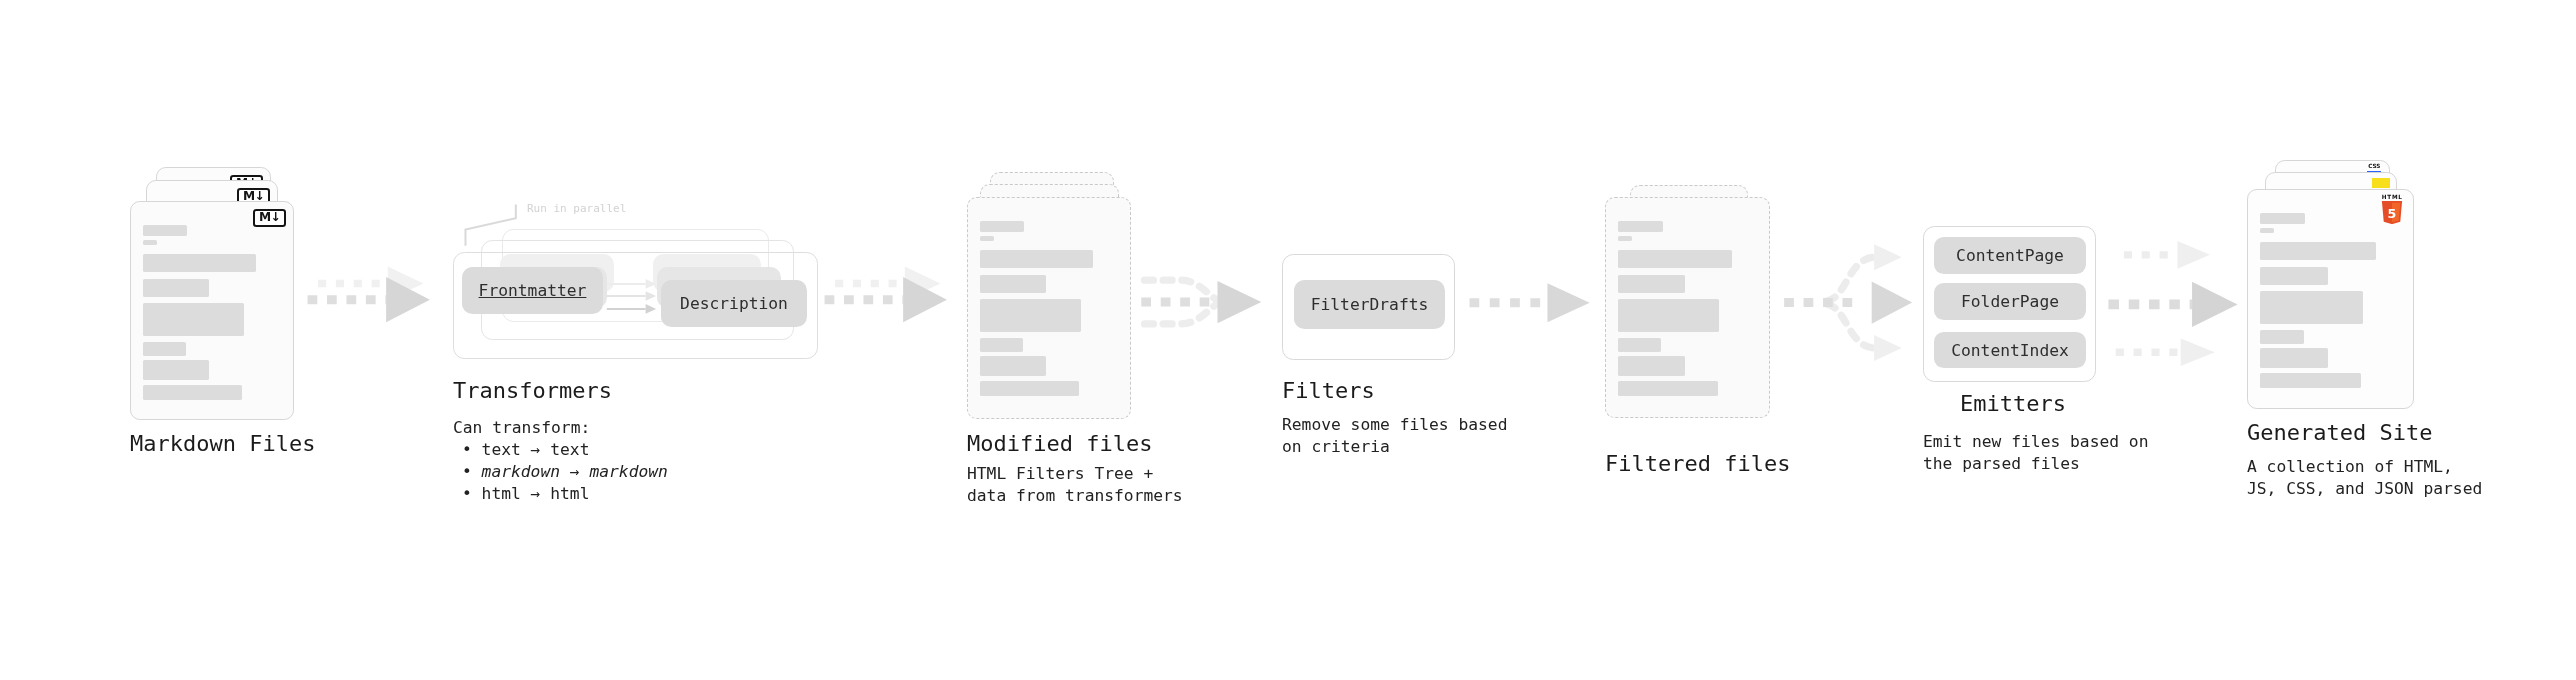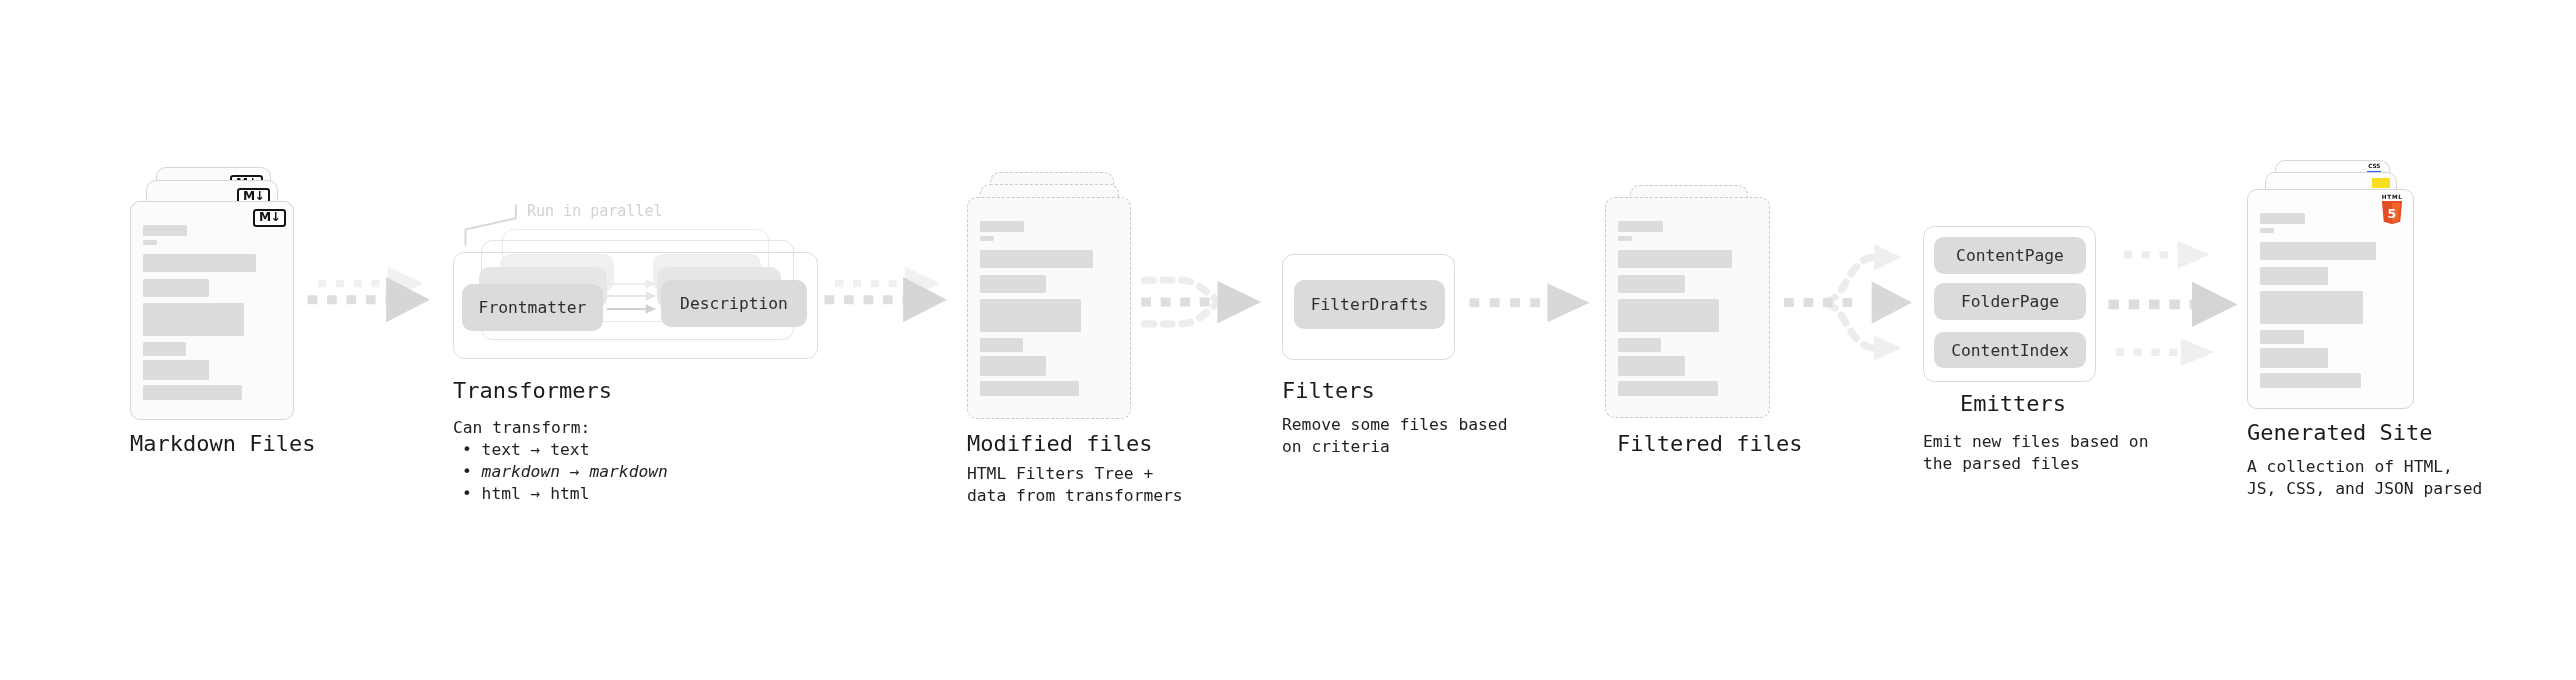--- a/index.html
+++ b/index.html
@@ -26,21 +26,21 @@
   .pill.ghost2{background:#f0f0f0;}
 
   .tbox{position:absolute;border-radius:11.4px;border:1.6px solid #e2e2e2;box-sizing:border-box;background:transparent;}
   .panel{position:absolute;border:1.6px solid #d9d9d9;border-radius:11.4px;background:#ffffff;box-sizing:border-box;}
 
   .md-badge{position:absolute;top:7.3px;right:7.3px;width:32.5px;height:18px;border:2.4px solid #141414;
             border-radius:3.3px;background:#ffffff;color:#141414;font-weight:700;font-size:12.2px;
             line-height:13px;text-align:center;letter-spacing:-0.8px;
             font-family:"DejaVu Sans","Liberation Sans",sans-serif;box-sizing:border-box;}
 
-  .annotation{position:absolute;font-size:15px;color:#d2d2d2;white-space:nowrap;}
+  .annotation{position:absolute;font-size:11px;color:#d2d2d2;white-space:nowrap;}
 
   .arrow{position:absolute;}
   svg{display:block;}
 
   .css-badge{position:absolute;top:3.3px;right:6.5px;text-align:center;width:16.3px;}
   .css-badge .word{font-size:5.7px;font-weight:700;color:#111111;
                    font-family:"DejaVu Sans","Liberation Sans",sans-serif;line-height:5.7px;}
   .css-badge .ubar{width:14px;height:2.4px;background:#2962ff;margin:0.8px auto 0 auto;}
   .js-badge{position:absolute;top:4.9px;right:5.7px;width:18px;height:9.8px;background:#f7df1e;}
   .html5-logo{position:absolute;top:4.1px;right:9.8px;width:22px;text-align:center;}
@@ -99,21 +99,21 @@
 
     <svg class="arrow" style="left:605px;top:275px;" width="61" height="42" viewBox="0 0 75 52">
       <line x1="2" y1="11" x2="50" y2="11" stroke="#ececec" stroke-width="2.5"></line>
       <polygon points="50,5 63,11 50,17" fill="#ececec"></polygon>
       <line x1="2" y1="26" x2="50" y2="26" stroke="#e4e4e4" stroke-width="2.5"></line>
       <polygon points="50,20 63,26 50,32" fill="#e4e4e4"></polygon>
       <line x1="2" y1="42" x2="50" y2="42" stroke="#d2d2d2" stroke-width="2.5"></line>
       <polygon points="50,36 63,42 50,48" fill="#d2d2d2"></polygon>
     </svg>
 
-    <div class="pill" style="left:462px;top:284px;width:141px;height:47px;">Frontmatter</div>
+    <div class="pill" style="left:462px;top:267px;width:141px;height:47px;text-decoration:underline;">Frontmatter</div>
     <div class="pill" style="left:661px;top:280px;width:146px;height:47px;">Description</div>
 
     <div class="stage-label" style="left:453px;top:379px;">Transformers</div>
     <div class="caption" style="left:453px;top:417px;">Can transform:</div>
     <div class="caption" style="left:462px;top:439px;">• text → text</div>
     <div class="caption" style="left:462px;top:461px;font-style:italic;">• markdown → markdown</div>
     <div class="caption" style="left:462px;top:483px;">• html → html</div>
   </div>
 
   <svg class="arrow" style="left:822px;top:260px;" width="138" height="81" viewBox="0 0 170 100">
@@ -174,21 +174,21 @@
           <div class="bar" style="height: 10.6px; width: 32%; margin-bottom: 4.1px;"></div>
           <div class="bar" style="height: 5.7px; width: 10%; margin-bottom: 9px;"></div>
           <div class="bar" style="height: 18px; width: 82%; margin-bottom: 6.5px;"></div>
           <div class="bar" style="height: 18px; width: 48%; margin-bottom: 6.5px;"></div>
           <div class="bar" style="height: 32.5px; width: 73%; margin-bottom: 5.7px;"></div>
           <div class="bar" style="height: 14.6px; width: 31%; margin-bottom: 4.1px;"></div>
           <div class="bar" style="height: 19.5px; width: 48%; margin-bottom: 4.9px;"></div>
           <div class="bar" style="height: 15.4px; width: 72%; margin-bottom: 0px;"></div>
         </div>
     </div>
-    <div class="stage-label" style="left:1605px;top:432px;margin-left:12px;">Filtered files</div>
+    <div class="stage-label" style="left:1605px;top:452px;">Filtered files</div>
   </div>
 
   <svg class="arrow" style="left:1780px;top:228px;" width="142" height="154" viewBox="0 0 175 190">
     <path d="M 58,90 C 82,86 84,38 116,36" stroke="#ececec" stroke-width="9" stroke-dasharray="11 12" fill="none" stroke-linecap="round"></path>
     <polygon points="116,20 150,36 116,52" fill="#efefef"></polygon>
     <path d="M 58,94 C 82,98 84,146 116,148" stroke="#ececec" stroke-width="9" stroke-dasharray="11 12" fill="none" stroke-linecap="round"></path>
     <polygon points="116,132 150,148 116,164" fill="#efefef"></polygon>
     <line x1="5" y1="92" x2="100" y2="92" stroke="#dedede" stroke-width="11" stroke-dasharray="12 12"></line>
     <polygon points="113,66 163,92 113,118" fill="#d8d8d8"></polygon>
   </svg>

